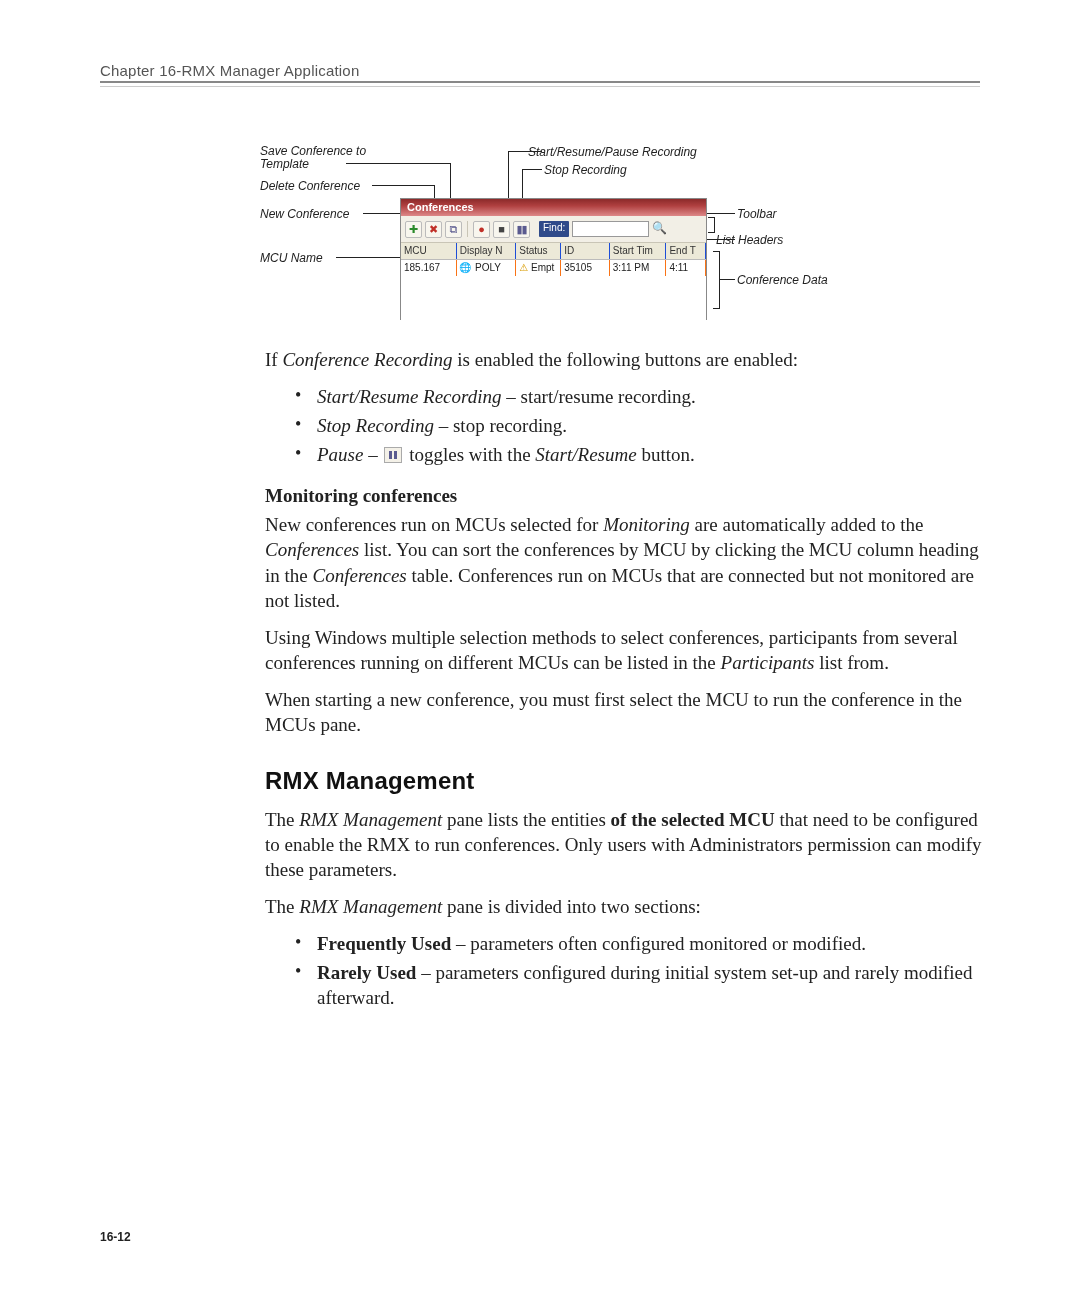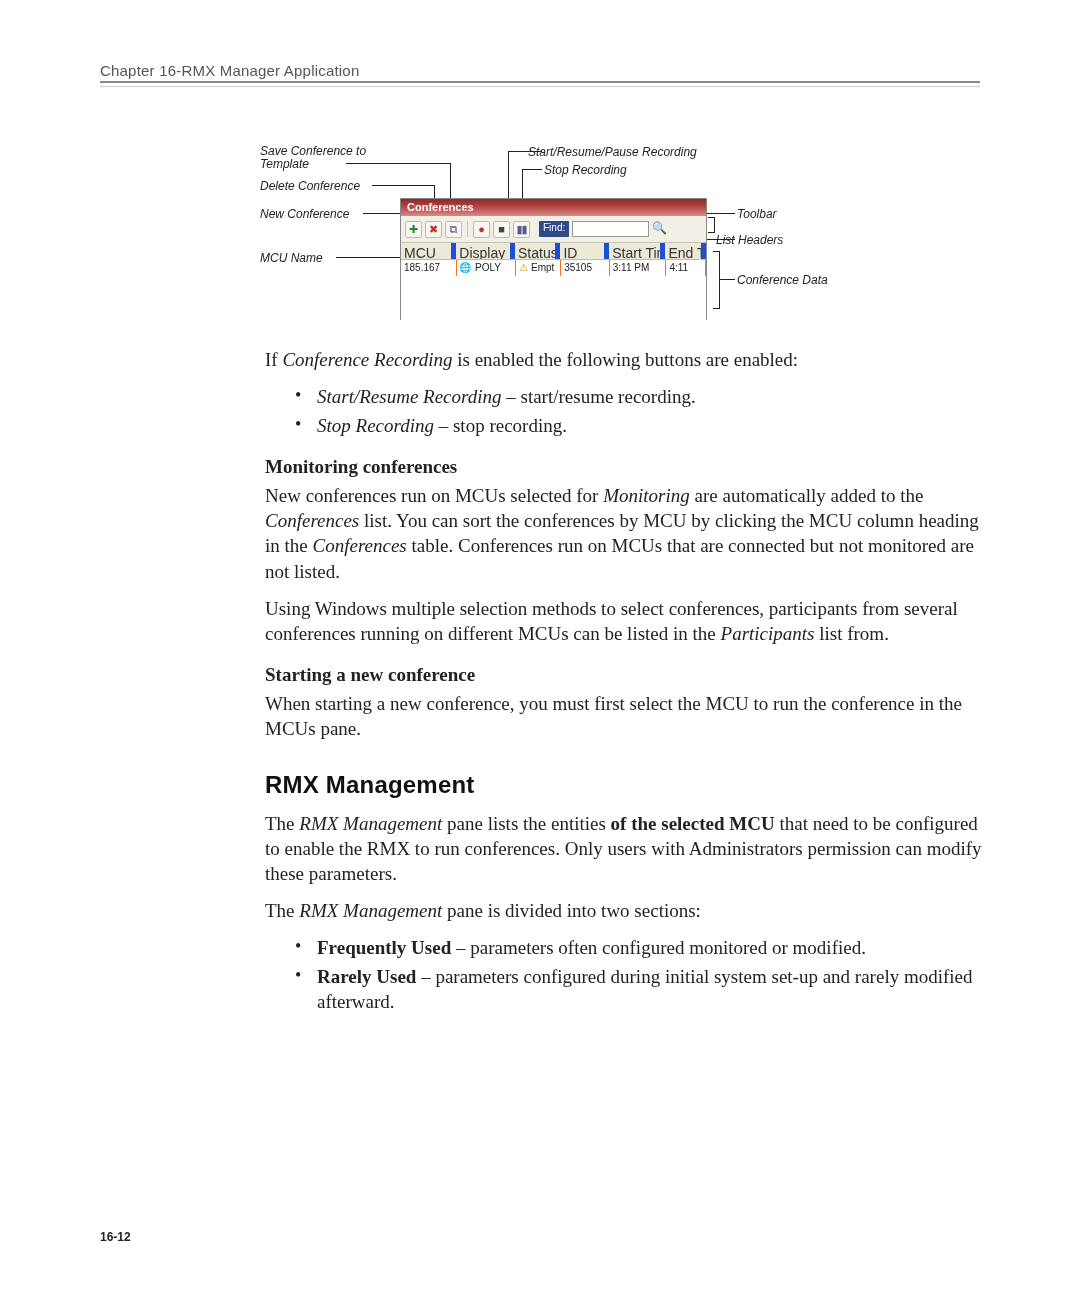--- a/index.html
+++ b/index.html
@@ -181,24 +181,24 @@
     font-size: 12px;
   }
   
   .mini-headers {
     display: flex;
     background: #ece9d8;
     border-bottom: 1px solid #bbb;
     height: 16px;
   }
   .mini-headers .col {
-    border-right: 5px solid #1d4ed8;
+    border-right: 1px solid #1d4ed8;
     padding: 1px 3px;
     color: #333;
-    font-size: 14px;
+    font-size: 10px;
     overflow: hidden;
     white-space: nowrap;
   }
   .mini-row {
     display: flex;
     background: #fff;
     height: 16px;
   }
   .mini-row .col {
     border-right: 1px solid #f97316;
@@ -331,31 +331,33 @@
       <span>If </span><em class="it">Conference Recording</em><span> is enabled the following buttons are enabled:</span>
     </p>
 
     <ul class="bullets">
       <li>
         <em class="it">Start/Resume Recording</em><span> – start/resume recording.</span>
       </li>
       <li>
         <em class="it">Stop Recording</em><span> – stop recording.</span>
       </li>
+      <li>
+        <em class="it">Pause</em><span> – </span><span class="pause-icn"></span><span> toggles with the </span><em class="it">Start/Resume</em><span> button.</span>
+      </li>
     </ul>
 
     <p class="subhead">Monitoring conferences</p>
     <p>
       <span>New conferences run on MCUs selected for </span><em class="it">Monitoring</em><span> are automatically added to the </span><em class="it">Conferences</em><span> list. You can sort the conferences by MCU by clicking the MCU column heading in the </span><em class="it">Conferences</em><span> table. Conferences run on MCUs that are connected but not monitored are not listed.</span>
     </p>
     <p>
       <span>Using Windows multiple selection methods to select conferences, participants from several conferences running on different MCUs can be listed in the </span><em class="it">Participants</em><span> list from.</span>
     </p>
 
-    <p class="subhead">Starting a new conference</p>
     <p>When starting a new conference, you must first select the MCU to run the conference in the MCUs pane.</p>
 
     <h2>RMX Management</h2>
     <p>
       <span>The </span><em class="it">RMX Management</em><span> pane lists the entities </span><strong class="bd">of the selected MCU</strong><span> that need to be configured to enable the RMX to run conferences. Only users with Administrators permission can modify these parameters.</span>
     </p>
     <p>
       <span>The </span><em class="it">RMX Management</em><span> pane is divided into two sections:</span>
     </p>
     <ul class="bullets">

